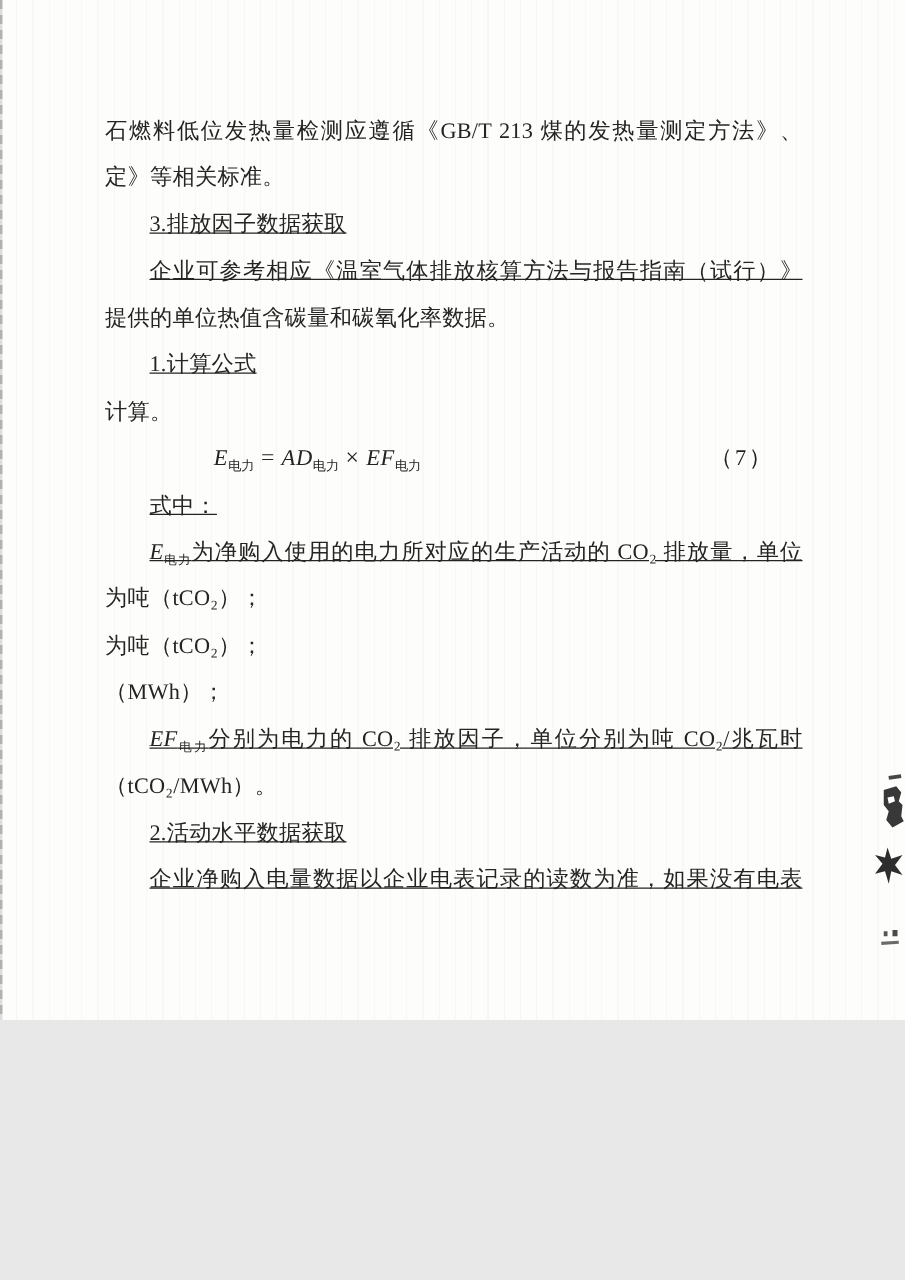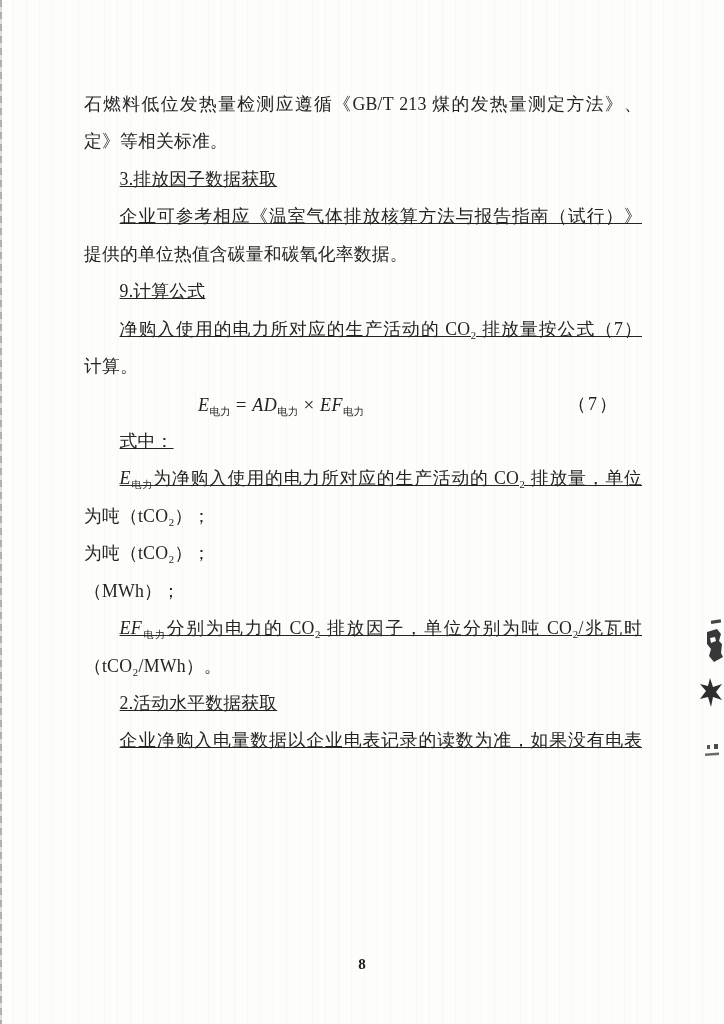--- a/index.html
+++ b/index.html
@@ -1,17 +1,17 @@
 <!DOCTYPE html>
 <html><head>
 <meta charset="utf-8">
 <style>
   html,body { margin:0; padding:0; background:#e8e8e8; }
   .page {
-    position:relative; width:724px; height:1024px; margin:0 auto;
+    position:relative; width:724px; height:816px; margin:0 auto;
     background:#fdfdfb; overflow:hidden;
     font-family:"Liberation Serif","DejaVu Serif",serif;
     color:#222;
   }
   .page::before{
     content:""; position:absolute; inset:0; pointer-events:none;
     background:repeating-linear-gradient(90deg, rgba(90,90,90,0.035) 0 1px, transparent 1px 13px);
   }
   .left-edge{
     position:absolute; left:0; top:0; bottom:0; width:2px;
@@ -23,21 +23,21 @@
     height:37.45px; line-height:37.45px; font-size:17.8px;
     letter-spacing:0.2px; color:#242424;
     text-rendering:optimizeLegibility;
   }
   .ind{ text-indent:2em;text-decoration:underline; }
   .j{ text-align:justify; text-align-last:justify; }
   .mvar{ font-style:italic; font-size:18px; }
   sub.csub{ font-size:10.5px; line-height:0; letter-spacing:0; vertical-align:-4px; }
   sub.csub2{ font-size:10px; line-height:0; vertical-align:-4px; }
   .formula-line{ position:relative; height:37.45px; line-height:37.45px; font-size:19px; }
-  .formula-body{ margin-left:114px; letter-spacing:0.5px; }
+  .formula-body{ margin-left:87px; letter-spacing:0.5px; }
   .formula-num{ position:absolute; right:23px; top:0; font-size:18px; letter-spacing:2px; }
   .footer{
     position:absolute; left:0; right:0; top:956px; text-align:center;
     font-size:15px; font-weight:bold; color:#1b1b1b;
   }
   .artifacts{ position:absolute; right:0; top:612px; width:26px; height:150px; }
 </style>
 </head>
 <body>
 
@@ -49,23 +49,22 @@
 
     <div class="line j">石燃料低位发热量检测应遵循《GB/T 213 煤的发热量测定方法》、</div>
     <div class="line">定》等相关标准。</div>
 
     <div class="line ind">3.排放因子数据获取</div>
 
     <div class="line ind j">企业可参考相应《温室气体排放核算方法与报告指南（试行）》</div>
     <div class="line">提供的单位热值含碳量和碳氧化率数据。</div>
 
 
-    <div class="line ind">9.计算公式</div>
+    <div class="line ind">1.计算公式</div>
 
-    <div class="line ind j">净购入使用的电力所对应的生产活动的 CO₂ 排放量按公式（7）</div>
     <div class="line">计算。</div>
 
     <div class="formula-line">
       <span class="formula-body"><span class="mvar">E</span><sub class="csub">电力</sub><span> = </span><span class="mvar">AD</span><sub class="csub">电力</sub><span> × </span><span class="mvar">EF</span><sub class="csub">电力</sub></span>
       <span class="formula-num">（7）</span>
     </div>
 
     <div class="line ind">式中：</div>
 
     <div class="line ind j"><span class="mvar">E</span><sub class="csub2">电力</sub><span>为净购入使用的电力所对应的生产活动的 CO₂ 排放量，单位</span></div>

